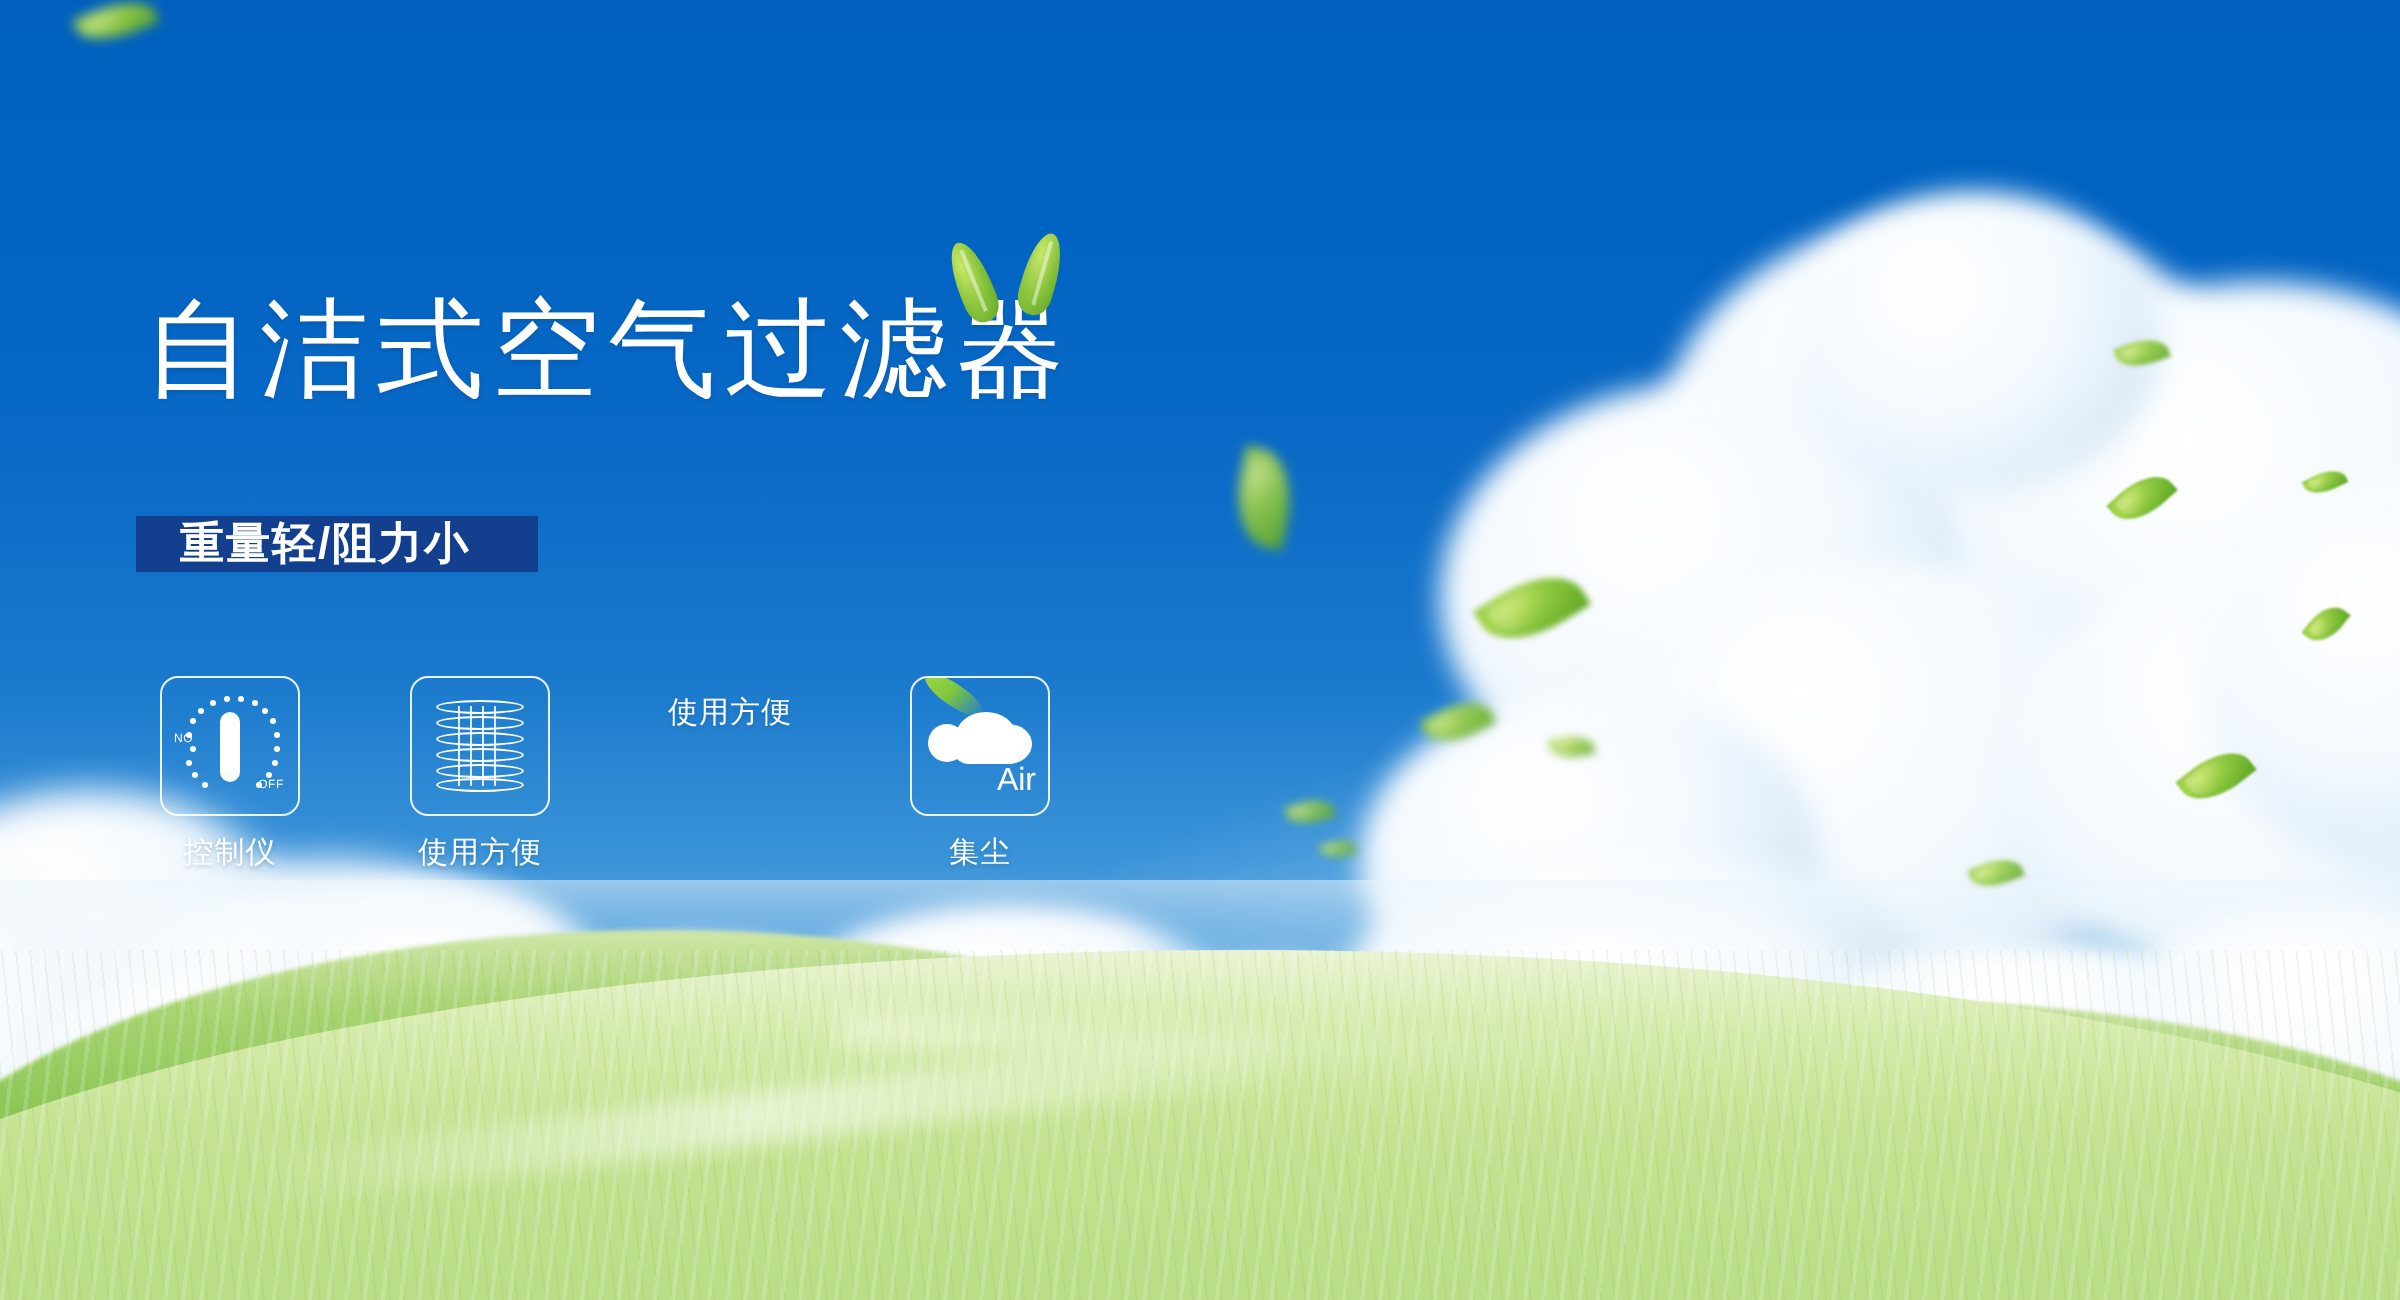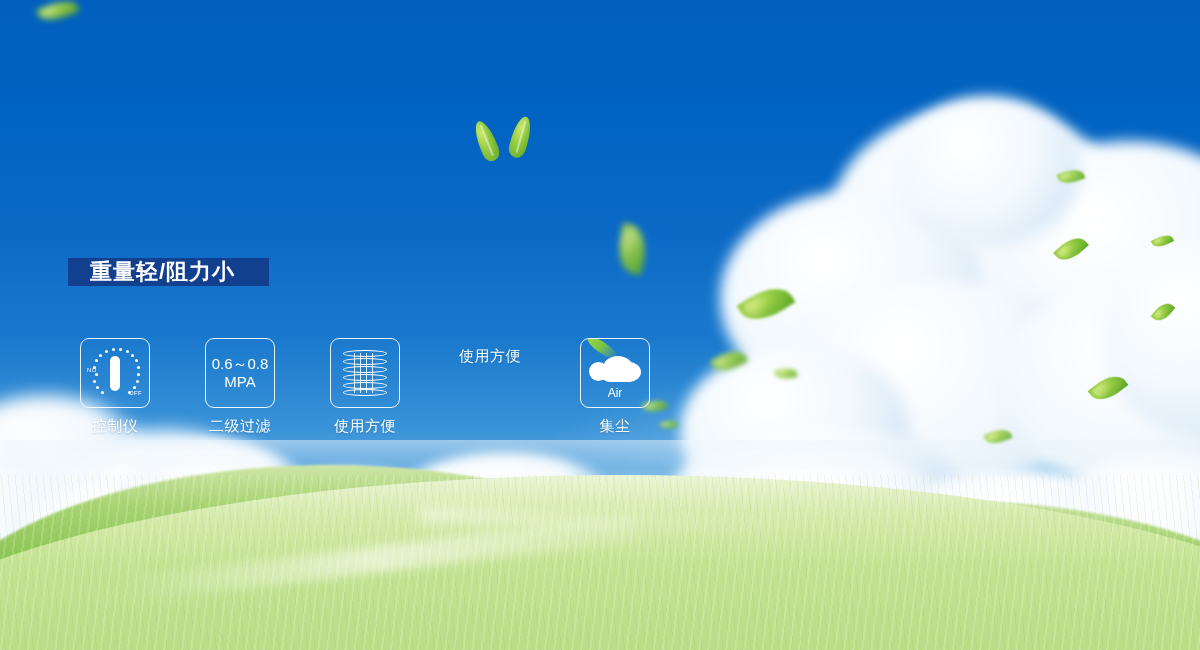--- a/index.html
+++ b/index.html
@@ -209,21 +209,21 @@
   .aircloud .c4{ left:2px;  top:12px; width:19px; height:19px; }
   .aircloud .hole{
     position:absolute; left:6px; top:16px; width:8px; height:8px;
     border:2px solid #fff; border-radius:50%; background:transparent;
   }
   .aircloud .swoosh{
     position:absolute; left:-2px; top:-8px; width:34px; height:11px;
     background:linear-gradient(100deg,#9fd646 0%, #7ec63f 45%, rgba(126,198,63,0) 100%);
     border-radius:50%; transform:rotate(34deg);
   }
-  .aircloud .airtxt{ position:absolute; left:0; right:0; bottom:-4px; text-align:center; font-size:12px; }
+  .aircloud .airtxt{ position:absolute; left:0; right:0; bottom:-4px; text-align:right; font-size:16px; }
 </style>
 </head>
 <body>
 
 <div class="banner">
 
   <div class="sky"></div>
 
   <div class="cloud-big">
     <i class="cb1"></i>
@@ -274,20 +274,21 @@
   <div class="leaf" style="left:775px; top:368px; width:22px; height:11px; transform:rotate(-12deg); filter:blur(2px); opacity:.85;"></div>
   <div class="leaf" style="left:643px; top:400px; width:24px; height:12px; transform:rotate(-18deg); filter:blur(2px); opacity:.8;"></div>
   <div class="leaf" style="left:1055px;top:240px; width:32px; height:18px; transform:rotate(-42deg); filter:blur(.6px);"></div>
   <div class="leaf" style="left:1152px;top:236px; width:21px; height:10px; transform:rotate(-26deg); filter:blur(.6px);"></div>
   <div class="leaf" style="left:1152px;top:305px; width:22px; height:14px; transform:rotate(-52deg); filter:blur(.6px);"></div>
   <div class="leaf" style="left:1090px;top:378px; width:36px; height:20px; transform:rotate(-38deg); filter:blur(.6px);"></div>
   <div class="leaf" style="left:1058px;top:170px; width:26px; height:13px; transform:rotate(-20deg); filter:blur(1px); opacity:.9;"></div>
   <div class="leaf" style="left:985px; top:430px; width:26px; height:13px; transform:rotate(-22deg); filter:blur(1.4px); opacity:.85;"></div>
   <div class="leaf" style="left:660px; top:420px; width:18px; height:9px;  transform:rotate(-16deg); filter:blur(2px); opacity:.75;"></div>
 
+  <div class="title">自洁式空气过滤器</div>
 
   <div class="sprout">
     <i class="sp-l"></i>
     <i class="sp-r"></i>
   </div>
 
   <div class="sub">
     <div class="sub-left">重量轻/阻力小</div>
   </div>
 
@@ -315,27 +316,20 @@
           <div class="dot" style="left:41px; top:44px;"></div>
           <div class="dot" style="left:9px;  top:39px;"></div>
           <div class="dot" style="left:14px; top:44px;"></div>
           <div class="no">NO</div>
           <div class="off">OFF</div>
         </div>
       </div>
       <div class="feat-label">控制仪</div>
     </div>
 
-    <div class="feat">
-      <div class="feat-box">
-        <div class="feat-txt">0.6～0.8</div>
-        <div class="feat-txt">MPA</div>
-      </div>
-      <div class="feat-label">二级过滤</div>
-    </div>
 
     <div class="feat">
       <div class="feat-box">
         <div class="coil">
           <div class="ring" style="top:0px;"></div>
           <div class="ring" style="top:8px;"></div>
           <div class="ring" style="top:16px;"></div>
           <div class="ring" style="top:24px;"></div>
           <div class="ring" style="top:32px;"></div>
           <div class="ring" style="top:39px;"></div>

